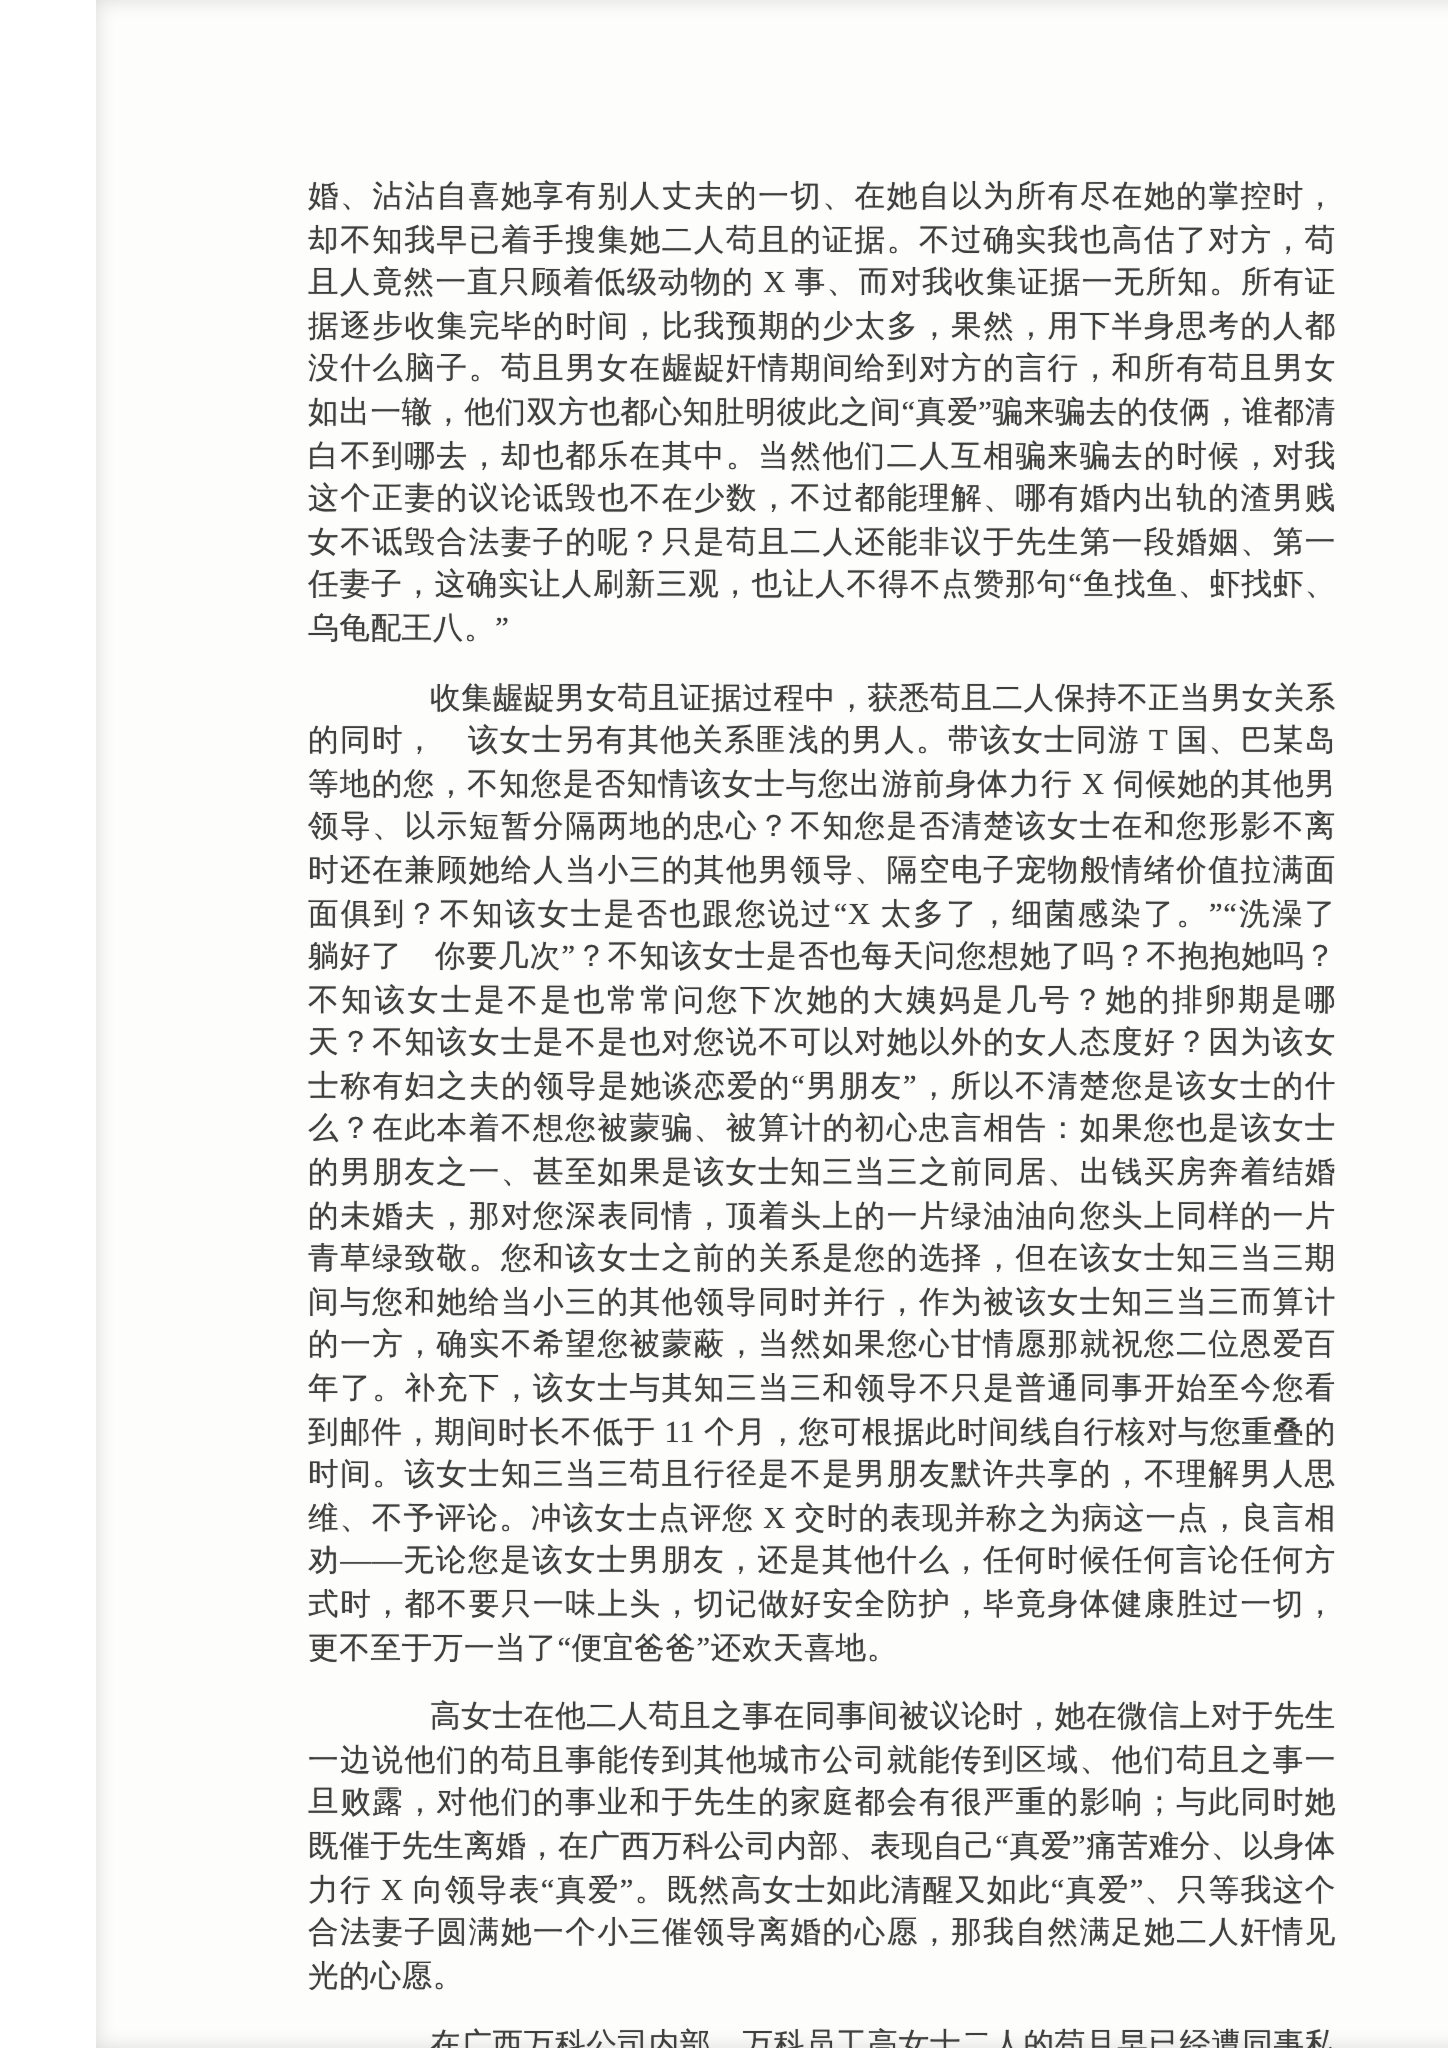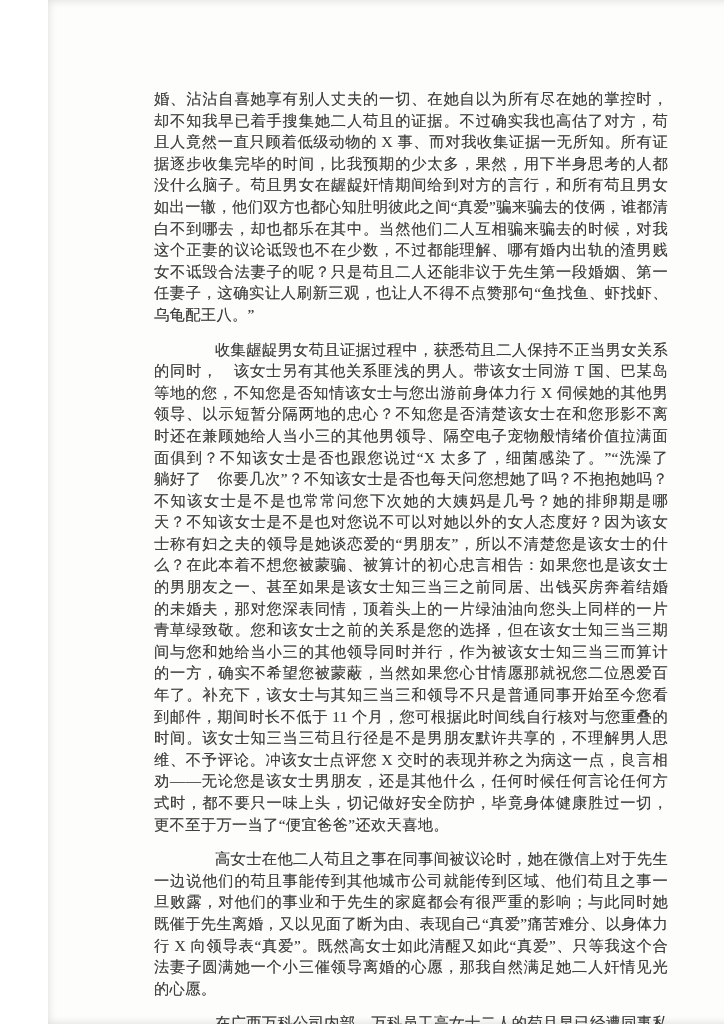--- a/index.html
+++ b/index.html
@@ -38,16 +38,16 @@
     text-indent: 61px;
   }
 </style>
 </head>
 <body>
 
 <div class="canvas">
   <div class="textblock">
     <p>婚、沾沾自喜她享有别人丈夫的一切、在她自以为所有尽在她的掌控时，却不知我早已着手搜集她二人苟且的证据。不过确实我也高估了对方，苟且人竟然一直只顾着低级动物的 X 事、而对我收集证据一无所知。所有证据逐步收集完毕的时间，比我预期的少太多，果然，用下半身思考的人都没什么脑子。苟且男女在龌龊奸情期间给到对方的言行，和所有苟且男女如出一辙，他们双方也都心知肚明彼此之间“真爱”骗来骗去的伎俩，谁都清白不到哪去，却也都乐在其中。当然他们二人互相骗来骗去的时候，对我这个正妻的议论诋毁也不在少数，不过都能理解、哪有婚内出轨的渣男贱女不诋毁合法妻子的呢？只是苟且二人还能非议于先生第一段婚姻、第一任妻子，这确实让人刷新三观，也让人不得不点赞那句“鱼找鱼、虾找虾、乌龟配王八。”</p>
     <p class="indent">收集龌龊男女苟且证据过程中，获悉苟且二人保持不正当男女关系的同时，　该女士另有其他关系匪浅的男人。带该女士同游 T 国、巴某岛等地的您，不知您是否知情该女士与您出游前身体力行 X 伺候她的其他男领导、以示短暂分隔两地的忠心？不知您是否清楚该女士在和您形影不离时还在兼顾她给人当小三的其他男领导、隔空电子宠物般情绪价值拉满面面俱到？不知该女士是否也跟您说过“X 太多了，细菌感染了。”“洗澡了　　躺好了　你要几次”？不知该女士是否也每天问您想她了吗？不抱抱她吗？不知该女士是不是也常常问您下次她的大姨妈是几号？她的排卵期是哪天？不知该女士是不是也对您说不可以对她以外的女人态度好？因为该女士称有妇之夫的领导是她谈恋爱的“男朋友”，所以不清楚您是该女士的什么？在此本着不想您被蒙骗、被算计的初心忠言相告：如果您也是该女士的男朋友之一、甚至如果是该女士知三当三之前同居、出钱买房奔着结婚的未婚夫，那对您深表同情，顶着头上的一片绿油油向您头上同样的一片青草绿致敬。您和该女士之前的关系是您的选择，但在该女士知三当三期间与您和她给当小三的其他领导同时并行，作为被该女士知三当三而算计的一方，确实不希望您被蒙蔽，当然如果您心甘情愿那就祝您二位恩爱百年了。补充下，该女士与其知三当三和领导不只是普通同事开始至今您看到邮件，期间时长不低于 11 个月，您可根据此时间线自行核对与您重叠的时间。该女士知三当三苟且行径是不是男朋友默许共享的，不理解男人思维、不予评论。冲该女士点评您 X 交时的表现并称之为病这一点，良言相劝——无论您是该女士男朋友，还是其他什么，任何时候任何言论任何方式时，都不要只一味上头，切记做好安全防护，毕竟身体健康胜过一切，更不至于万一当了“便宜爸爸”还欢天喜地。</p>
-    <p class="indent">高女士在他二人苟且之事在同事间被议论时，她在微信上对于先生一边说他们的苟且事能传到其他城市公司就能传到区域、他们苟且之事一旦败露，对他们的事业和于先生的家庭都会有很严重的影响；与此同时她既催于先生离婚，又以见面了断为由、表现自己“真爱”痛苦难分、以身体力行 X 向领导表“真爱”。既然高女士如此清醒又如此“真爱”、只等我这个合法妻子圆满她一个小三催领导离婚的心愿，那我自然满足她二人奸情见光的心愿。</p>
+    <p class="indent">高女士在他二人苟且之事在同事间被议论时，她在微信上对于先生一边说他们的苟且事能传到其他城市公司就能传到区域、他们苟且之事一旦败露，对他们的事业和于先生的家庭都会有很严重的影响；与此同时她既催于先生离婚，在广西万科公司内部、表现自己“真爱”痛苦难分、以身体力行 X 向领导表“真爱”。既然高女士如此清醒又如此“真爱”、只等我这个合法妻子圆满她一个小三催领导离婚的心愿，那我自然满足她二人奸情见光的心愿。</p>
     <p class="indent">在广西万科公司内部，万科员工高女士二人的苟且早已经遭同事私下议论纷纷。毕竟若要人不知除非己莫为。而苟且高女士二人商量应对同事议论的策略是　“只要自己不承认　就是同事造谣”。</p>
   </div>
 </div>
 
 </body></html>

